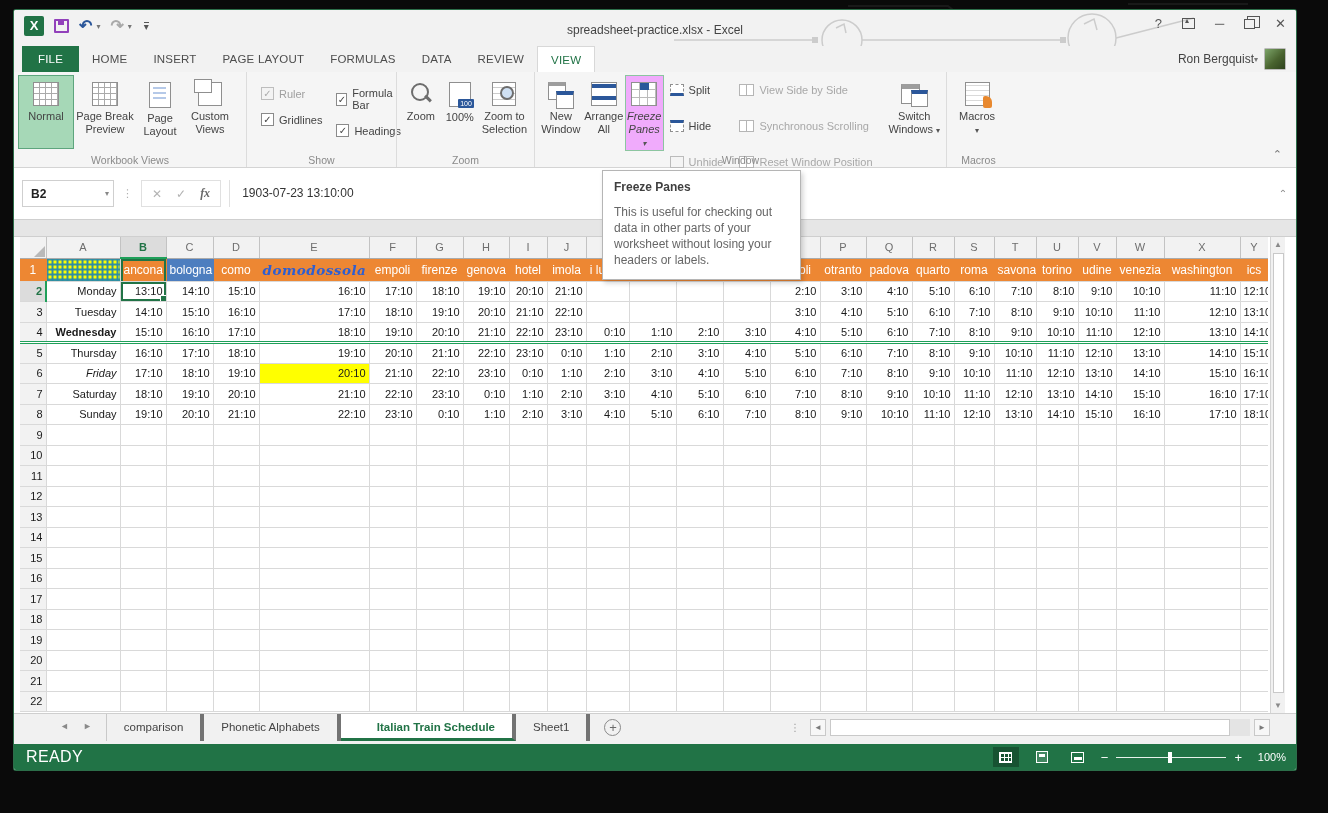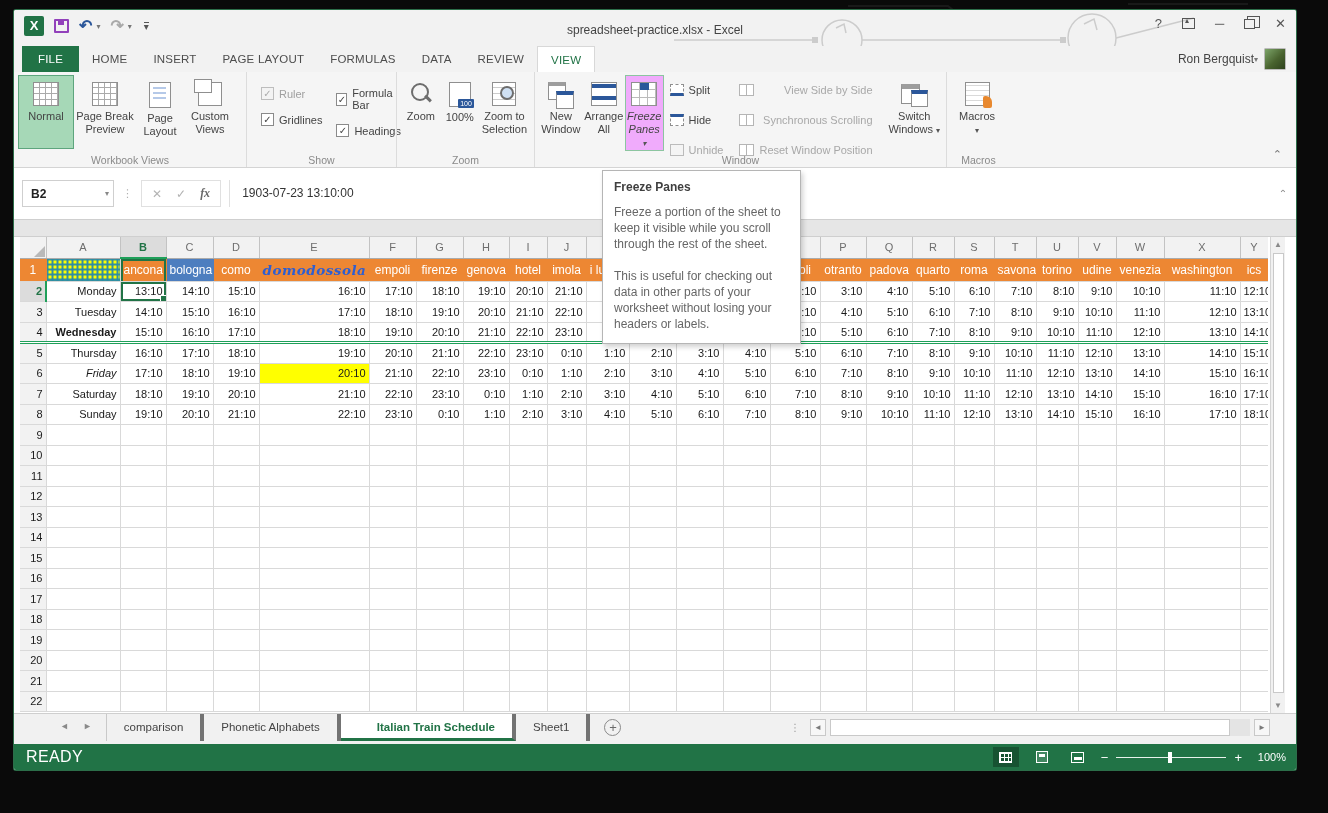--- a/index.html
+++ b/index.html
@@ -84,23 +84,23 @@
   .ic-switch::after { content:""; position:absolute; left:10px; top:8px; width:15px; height:12px; border:1px solid #8f8f8f; border-top:4px solid #2b579a; background:#fff; }
   .ic-macros { width:25px; height:24px; border:1px solid #8f8f8f; background:repeating-linear-gradient(0deg,#fff 0 4px,#d9d9d9 4px 5px); position:relative; }
   .ic-macros::after { content:""; position:absolute; right:-3px; bottom:-3px; width:9px; height:12px; background:#e8882e; border-radius:2px 6px 2px 2px; }
   
   .showcols { display:flex; gap:14px; padding:12px 8px 0 10px; }
   .showcol { display:flex; flex-direction:column; gap:13px; }
   .chk { display:flex; align-items:center; gap:5px; font-size:11px; color:#444; }
   .chk .box { width:13px; height:13px; border:1px solid #8a8a8a; background:#fff; font-size:10px; line-height:12px; text-align:center; color:#444; }
   .chk.disabled { color:#9f9f9f; }
   .chk.disabled .box { border-color:#bdbdbd; color:#ababab; background:#f3f3f3; }
-  .smallcol { display:flex; flex-direction:column; gap:18px; padding-top:9px; margin:0 6px; }
+  .smallcol { display:flex; flex-direction:column; gap:24px; padding-top:9px; margin:0 6px; }
   .smallbtn { display:flex; align-items:center; gap:5px; font-size:11px; color:#444; white-space:nowrap; }
-  .smallbtn.disabled { color:#a8a8a8;justify-content:space-between; }
+  .smallbtn.disabled { color:#a8a8a8; }
   .ribbon-collapse { position:absolute; right:14px; bottom:6px; font-size:11px; color:#777; z-index:2; }
 
   
   .fxbar { position:absolute; left:0; top:158px; width:100%; height:52px; background:#fff; border-bottom:1px solid #cfcfcf; display:flex; align-items:center; z-index:1; }
   .namebox { width:92px; height:27px; margin-left:8px; border:1px solid #cfcfcf; display:flex; align-items:center; font-size:12px; font-weight:bold; color:#222; padding-left:8px; position:relative; background:#fff; }
   .namebox .nb-dd { position:absolute; right:4px; font-size:8px; color:#888; font-weight:normal; }
   .fx-dots { color:#b0b0b0; font-size:11px; margin:0 8px; letter-spacing:0; }
   .fxbtns { height:27px; border:1px solid #e0e0e0; display:flex; align-items:center; gap:14px; padding:0 10px; color:#b3b3b3; font-size:12px; }
   .fxbtns .fx { font-family:"Liberation Serif", serif; font-style:italic; color:#6a6a6a; font-weight:bold; }
   .fxvalue { flex:1; font-size:12px; color:#333; padding-left:12px; border-left:1px solid #e0e0e0; height:27px; line-height:27px; margin-left:8px; }
@@ -1061,21 +1061,20 @@
       </table>
   </div>
   <div class="vscroll">
     <div class="arr">▲</div>
     <div class="thumb"></div>
     <div class="arr down">▼</div>
   </div>
 
   <div class="tooltip">
     <h4>Freeze Panes</h4>
-    <p>Freeze a portion of the sheet to keep it visible while you scroll through the rest of the sheet.</p>
     <p>This is useful for checking out data in other parts of your worksheet without losing your headers or labels.</p>
   </div>
 
   <div class="tabsbar">
     <div class="stnav">
       <span>◄</span>
       <span>►</span>
     </div>
     <div class="stabs" id="sheettabs">
         <div class="stab">comparison</div>

